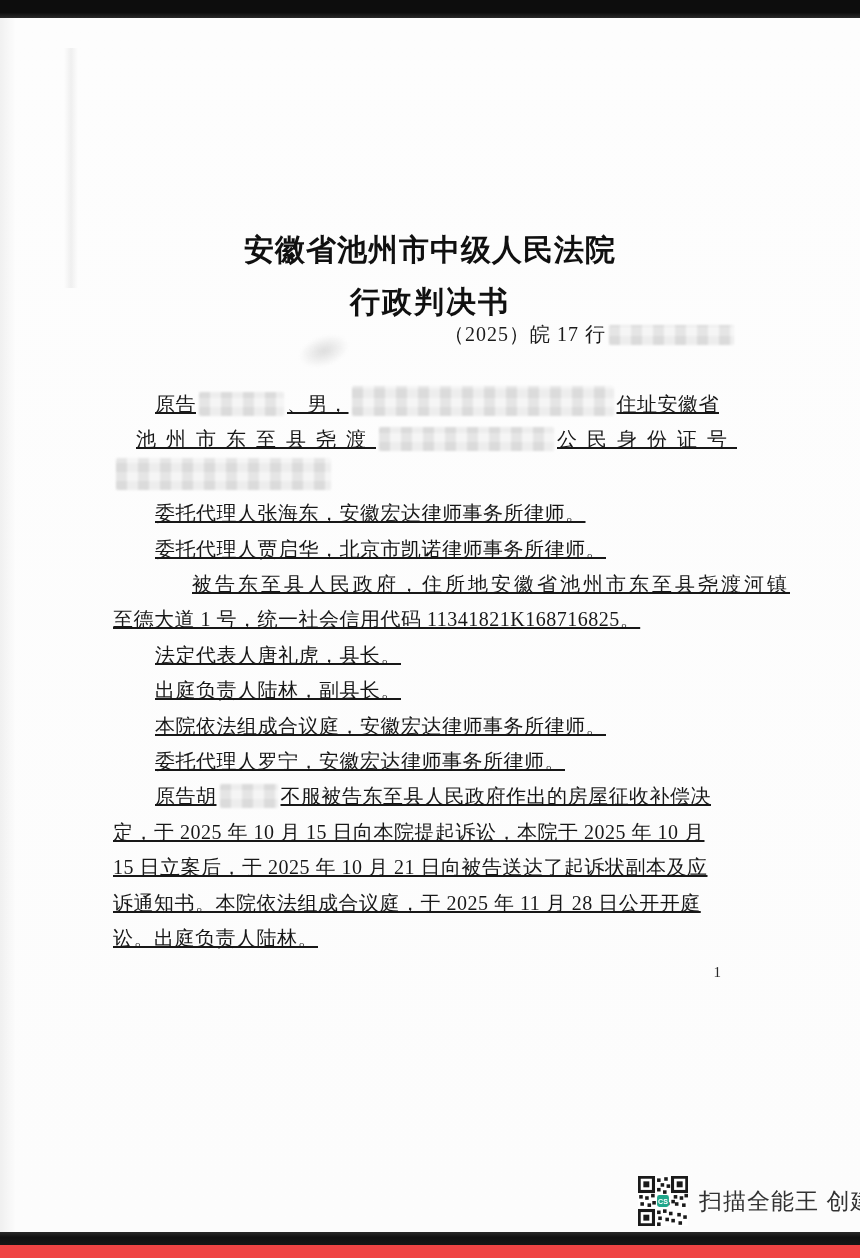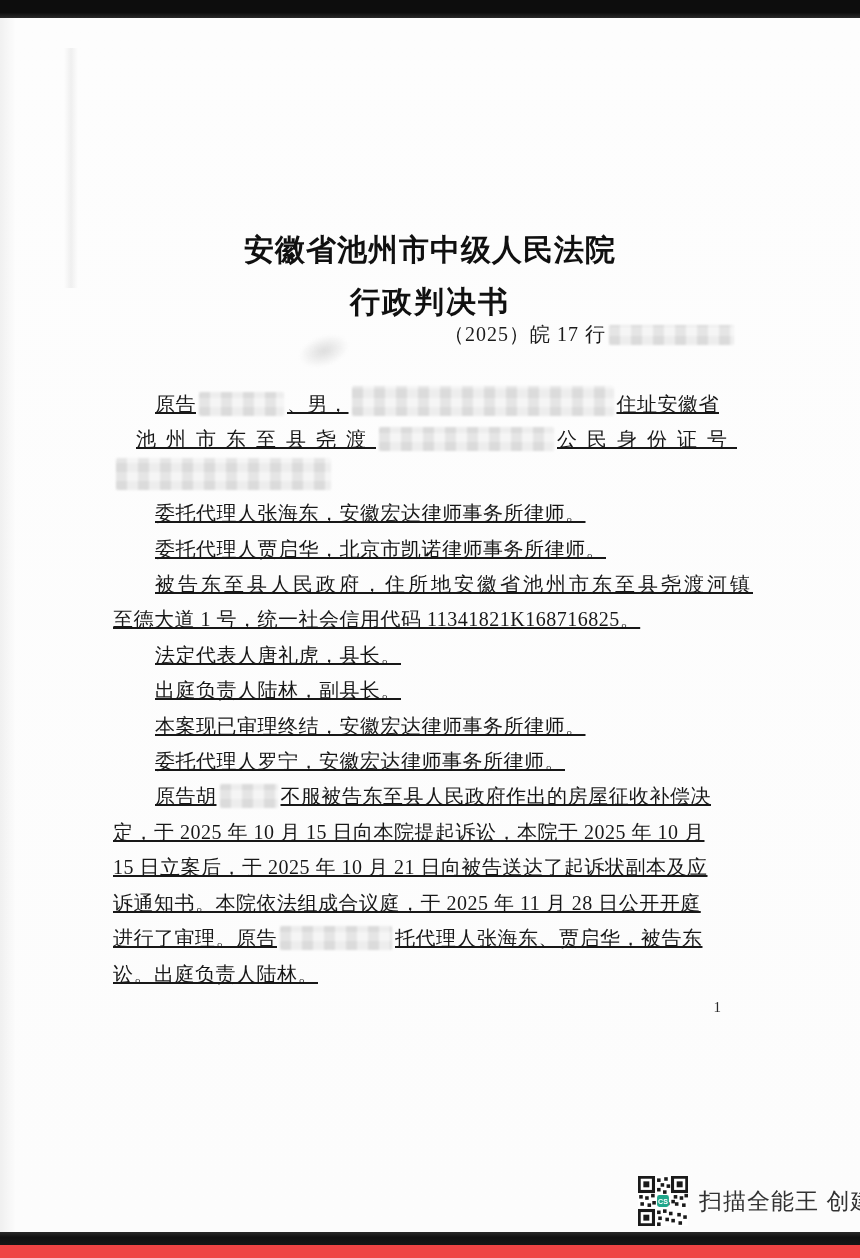--- a/index.html
+++ b/index.html
@@ -32,21 +32,21 @@
   .caseno-row{
     line-height:28px;text-align:right;padding-right:123px;
     font-size:20px;color:#1b1b1b;letter-spacing:1px;white-space:nowrap;
   }
   .docbody{
     margin:38px 100px 0 113px;font-size:20px;line-height:35.4px;color:#181818;text-decoration:underline;
   }
   .line{white-space:nowrap;letter-spacing:0.5px;}
   .line.indent{text-indent:42px;}
   .line.wide{letter-spacing:10px;text-align:center;}
-  .line.spread{letter-spacing:3px;}
+  .line.spread{letter-spacing:3px;margin-left:37px;}
   .redact{
     display:inline-block;height:24px;vertical-align:-5px;margin:0 3px;border-radius:2px;
     background:
       repeating-linear-gradient(90deg,rgba(205,205,205,.45) 0 11px,rgba(242,242,242,.55) 11px 22px),
       repeating-linear-gradient(0deg,rgba(222,222,222,.75) 0 9px,rgba(249,249,249,.9) 9px 18px);
     filter:blur(1px);
   }
   .caseno-row .redact{height:20px;vertical-align:-4px;width:125px;}
   .pageno{
     margin-top:6px;text-align:right;padding-right:139px;
@@ -86,27 +86,26 @@
     <div class="docbody">
         <div class="line indent"><span>原告</span><span class="redact" style="width: 85px;"></span><span>、男，</span><span class="redact" style="width: 262px; height: 30px;"></span><span>住址安徽省</span></div>
         <div class="line wide"><span>池州市东至县尧渡</span><span class="redact" style="width: 175px;"></span><span>公民身份证号</span></div>
         <div class="line"><span class="redact" style="width: 215px; height: 32px;"></span></div>
         <div class="line indent"><span>委托代理人张海东，安徽宏达律师事务所律师。</span></div>
         <div class="line indent"><span>委托代理人贾启华，北京市凯诺律师事务所律师。</span></div>
         <div class="line indent spread"><span>被告东至县人民政府，住所地安徽省池州市东至县尧渡河镇</span></div>
         <div class="line"><span>至德大道 1 号，统一社会信用代码 11341821K168716825。</span></div>
         <div class="line indent"><span>法定代表人唐礼虎，县长。</span></div>
         <div class="line indent"><span>出庭负责人陆林，副县长。</span></div>
-        <div class="line indent"><span>本案现已审理终结，安徽宏达律师事务所律师。</span></div>
+        <div class="line indent"><span>本院依法组成合议庭，安徽宏达律师事务所律师。</span></div>
         <div class="line indent"><span>委托代理人罗宁，安徽宏达律师事务所律师。</span></div>
         <div class="line indent"><span>原告胡</span><span class="redact" style="width: 58px;"></span><span>不服被告东至县人民政府作出的房屋征收补偿决</span></div>
         <div class="line"><span>定，于 2025 年 10 月 15 日向本院提起诉讼，本院于 2025 年 10 月</span></div>
         <div class="line"><span>15 日立案后，于 2025 年 10 月 21 日向被告送达了起诉状副本及应</span></div>
         <div class="line"><span>诉通知书。本院依法组成合议庭，于 2025 年 11 月 28 日公开开庭</span></div>
-        <div class="line"><span>进行了审理。原告</span><span class="redact" style="width: 112px;"></span><span>托代理人张海东、贾启华，被告东</span></div>
         <div class="line"><span>讼。出庭负责人陆林。</span></div>
       </div>
 
     <div class="pageno">1</div>
   </div>
 
   <div class="watermark">
     <svg class="qr" viewBox="0 0 42 42" xmlns="http://www.w3.org/2000/svg">
       <rect x="0" y="0" width="42" height="42" fill="#ffffff"></rect>
       <g fill="#1a1a1a">

